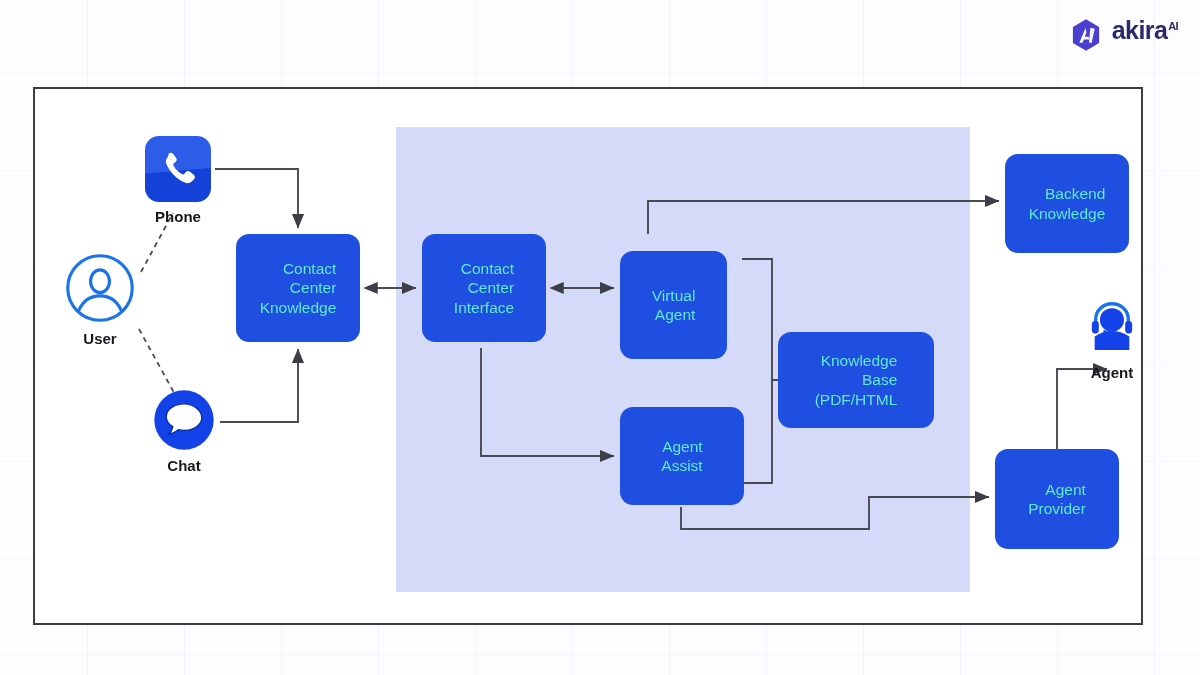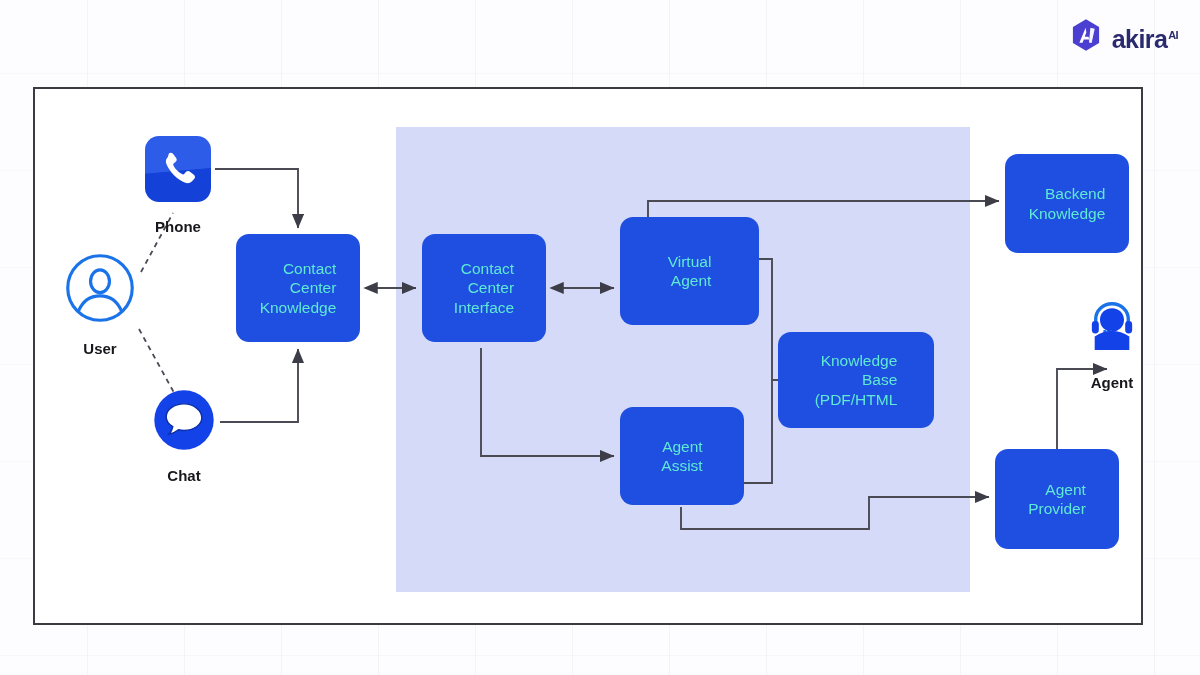--- a/index.html
+++ b/index.html
@@ -27,21 +27,21 @@
     background-position: -10px -24px;
     pointer-events: none;
   }
 
   
   #brand {
     position: absolute;
     top: 18px;
     right: 22px;
     display: flex;
-    align-items: flex-end;
+    align-items: flex-start;
     gap: 9px;
     z-index: 12;
   }
   #brand .hex { width: 34px; height: 34px; display: block; }
   #brand .wordmark {
     font-size: 25px;
     font-weight: bold;
     color: #2a2a6e;
     letter-spacing: -0.6px;
     line-height: 1;
@@ -104,36 +104,36 @@
     font-weight: normal;
     z-index: 3;
     padding: 4px 6px;
     overflow: hidden;
     white-space: nowrap;
   }
   .pbox span { display: block; }
 
   #box-ccp  { left: 201px; top: 145px; width: 124px; height: 108px; }
   #box-cci  { left: 387px; top: 145px; width: 124px; height: 108px; }
-  #box-va   { left: 585px; top: 128px; width: 139px; height: 108px; }
+  #box-va   { left: 585px; top: 162px; width: 107px; height: 108px; }
   #box-kb   { left: 743px; top: 243px; width: 156px; height: 96px;  }
   #box-aa   { left: 585px; top: 318px; width: 124px; height: 98px;  }
   #box-bf   { left: 970px; top: 65px;  width: 124px; height: 99px;  }
   #box-ad   { left: 960px; top: 360px; width: 124px; height: 100px; }
 
   
   .node {
     position: absolute;
     z-index: 3;
     display: flex;
     flex-direction: column;
     align-items: center;
   }
   .node .caption {
-    margin-top: 16px;
+    margin-top: 6px;
     font-size: 15px;
     font-weight: bold;
     color: #17171c;
     white-space: nowrap;
   }
 
   #node-phone { left: 110px; top: 47px; }
   #node-user  { left: 29px;  top: 163px; }
   #node-chat  { left: 118px; top: 300px; }
   #node-agent { left: 1046px; top: 207px; }

